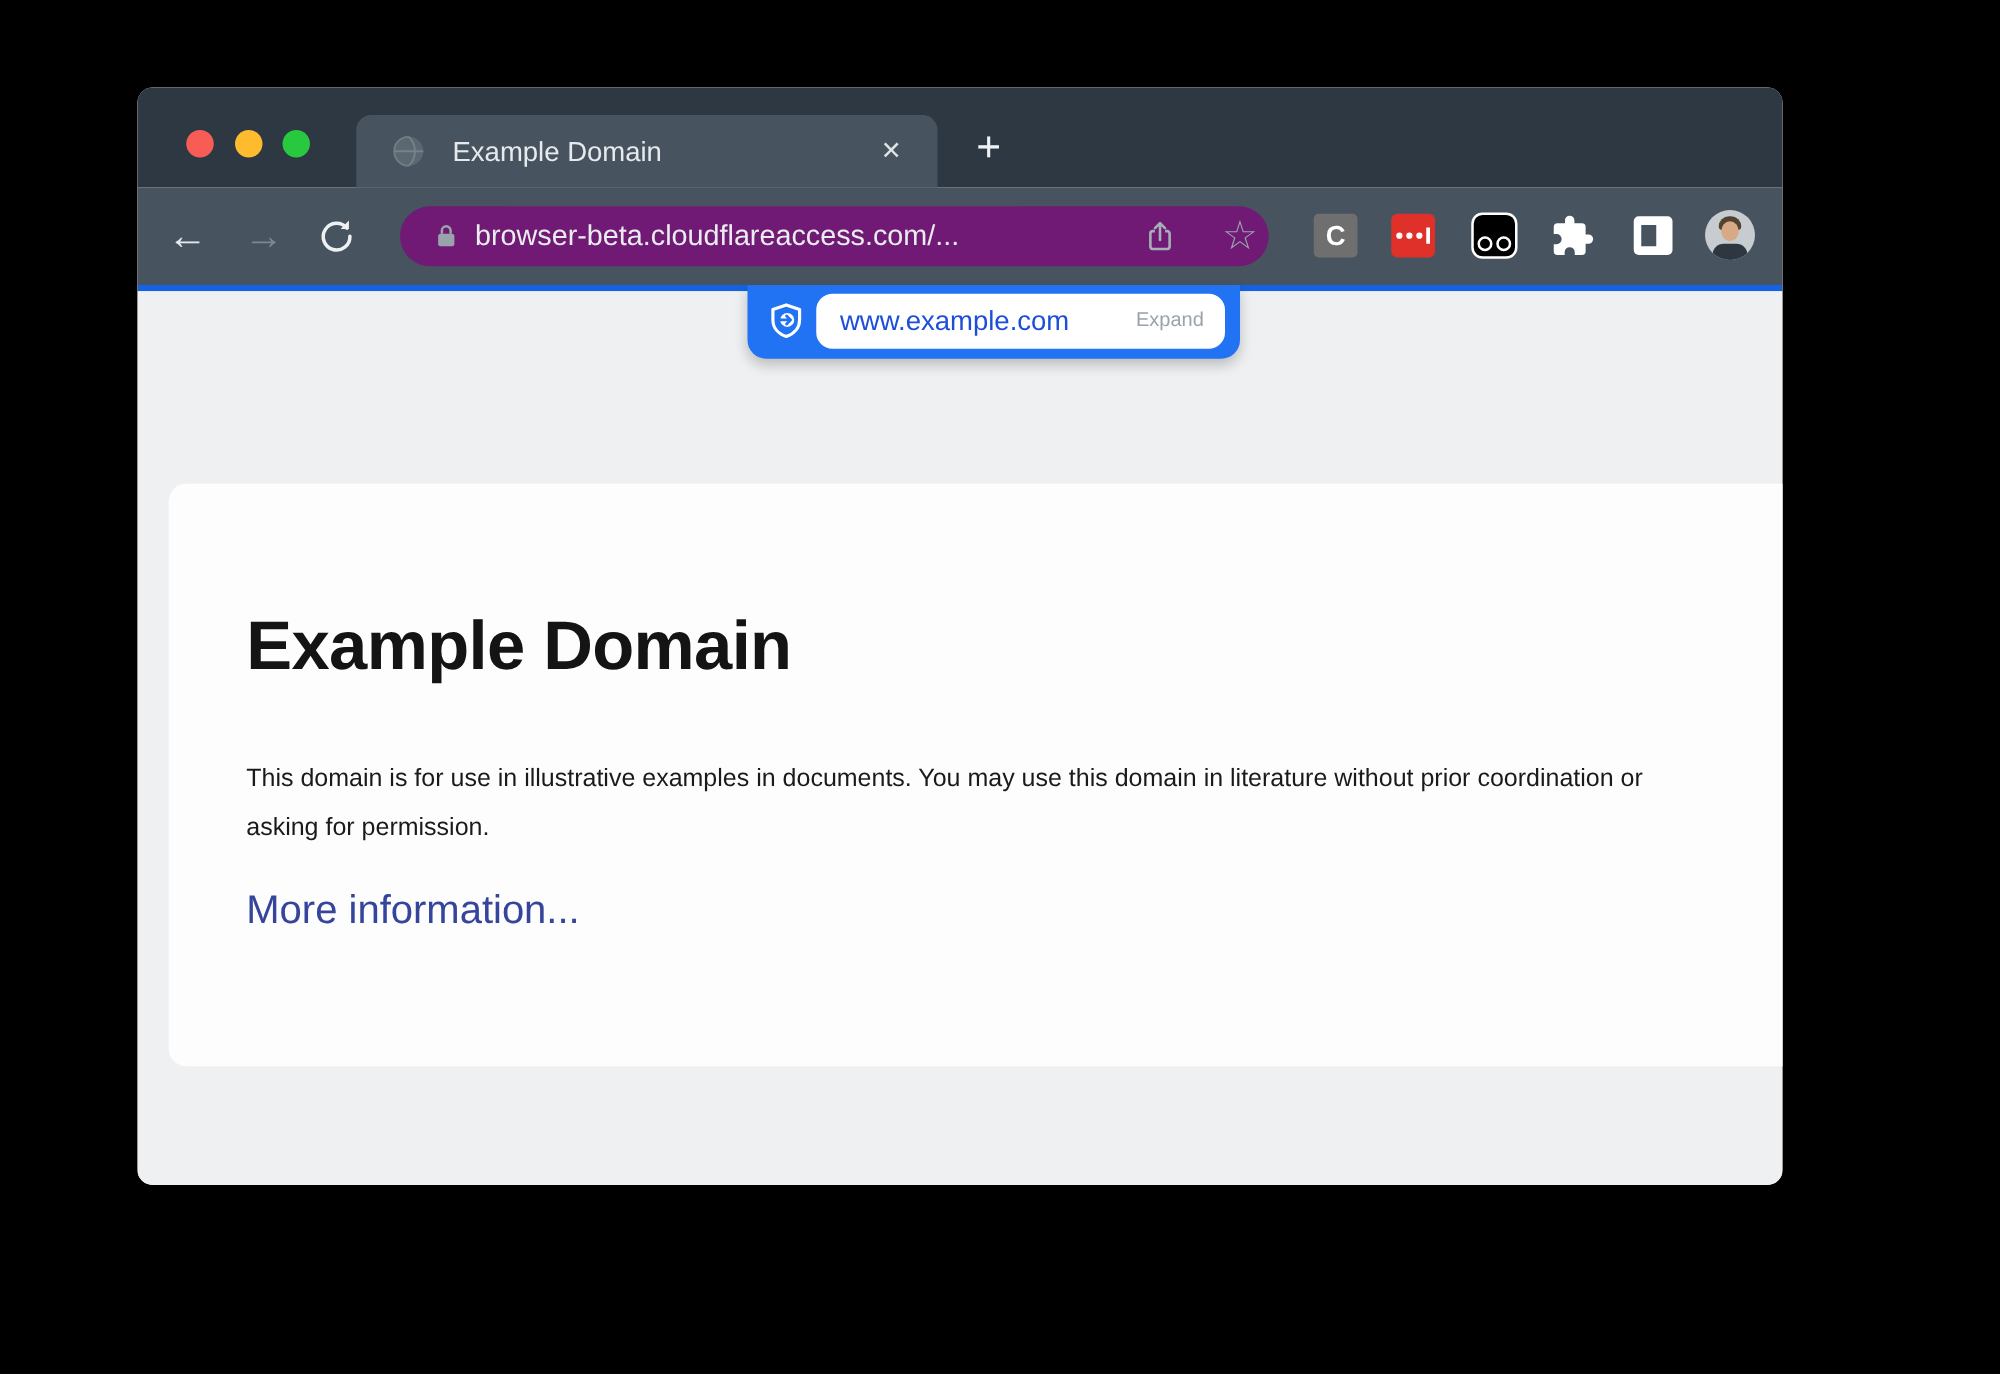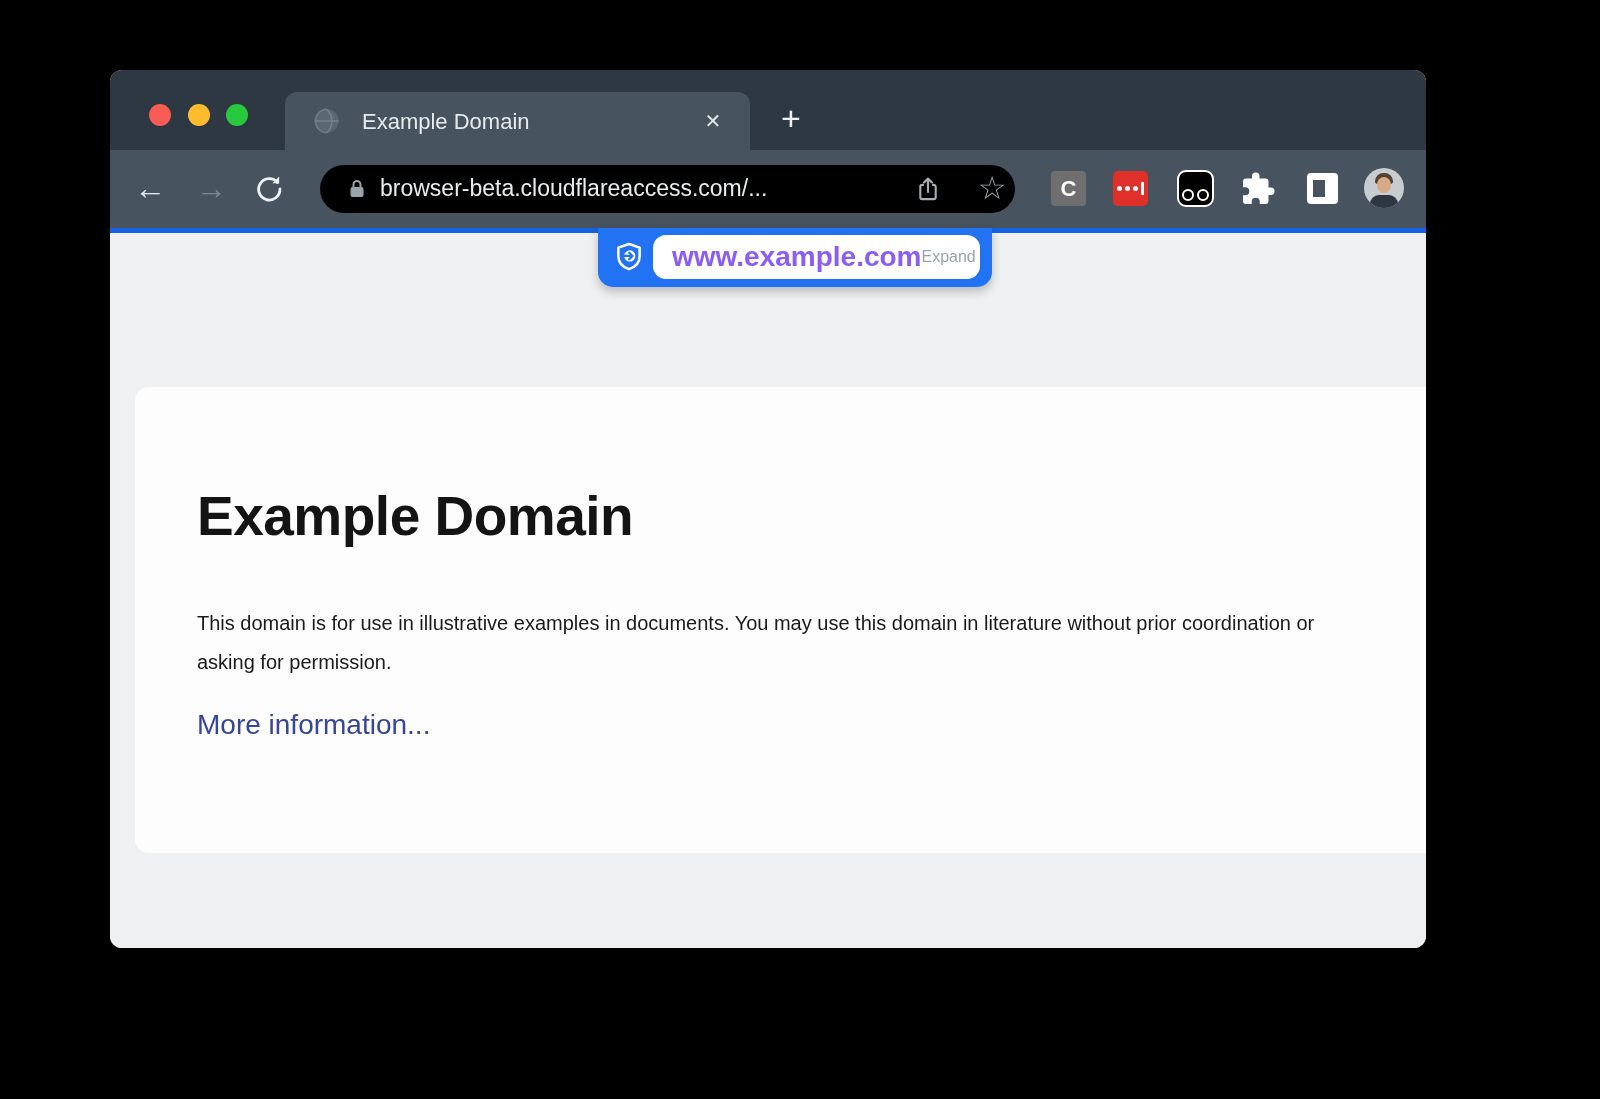--- a/index.html
+++ b/index.html
@@ -31,21 +31,21 @@
 
   
   .toolbar { position:absolute; left:0; top:80px; width:100%; height:78px; background:#47545f; }
   .nav-btn { position:absolute; top:19px; width:40px; height:40px; text-align:center;
              font-size:32px; line-height:38px; }
   .nav-back    { left:20px;  color:#e3e8eb; }
   .nav-forward { left:81px;  color:#7b8791; }
   .nav-reload  { left:143px; top:23px; width:32px; height:32px; }
 
   .addressbar { position:absolute; left:210px; top:15px; width:695px; height:48px;
-                background:#000000; border-radius:24px; }
+                background:#701a75; border-radius:24px; }
   .lock-icon { position:absolute; left:25px; top:12px; width:24px; height:24px; }
   .url-text { position:absolute; left:60px; top:10px; font-size:23px; color:#eaedef; white-space:nowrap; }
   .share-icon { position:absolute; left:594px; top:10px; width:28px; height:28px; }
   .star-icon { position:absolute; left:656px; top:5px; width:32px; height:36px; color:#9aa3ab;
                font-size:32px; line-height:36px; text-align:center; }
 
   .ext { position:absolute; top:21px; }
   .ext-c { left:941px; width:35px; height:35px; background:#6f6f6f; border-radius:4px;
            color:#fff; font-size:22px; font-weight:700; text-align:center; line-height:35px; }
   .ext-lastpass { left:1003px; width:35px; height:35px; background:#df312a; border-radius:5px;
@@ -74,32 +74,32 @@
 
   
   .blue-line { position:absolute; left:0; top:158px; width:100%; height:5px; background:#1563e3; }
   .iso-banner { position:absolute; left:488px; top:158px; width:394px; height:59px;
                 background:#2173f4; border-radius:0 0 15px 15px; z-index:6;
                 box-shadow:0 5px 10px rgba(0,0,0,.22); }
   .iso-shield { position:absolute; left:15px; top:13px; width:32px; height:32px; }
   .iso-pill { position:absolute; left:55px; top:7px; width:327px; height:44px; background:#fff;
               border-radius:13px; display:flex; align-items:center; justify-content:space-between;
               padding:0 17px 0 19px; }
-  .iso-host { font-size:28px; color:#8b5cf6;font-weight:bold; }
+  .iso-host { font-size:22px; color:#1d4ed8; }
   .iso-expand { font-size:16px; color:#9aa2ab; }
 
   
   .viewport { position:absolute; left:0; top:163px; width:100%; height:715px; background:#eff0f1; }
   .card { position:absolute; left:25px; top:154px; width:1308px; height:466px;
           background:#fdfdfe; border-radius:14px; }
   .card h1 { position:absolute; left:62px; top:97px; font-size:55px; font-weight:700;
              color:#141414; letter-spacing:-.5px; }
   .card p { position:absolute; left:62px; top:217px; width:1165px; font-size:20px;
             line-height:39px; color:#1a1a1a; }
-  .card a { position:absolute; left:62px; top:322px; font-size:28px; color:#36459c;
+  .card a { position:absolute; left:62px; top:322px; font-size:32px; color:#36459c;
             text-decoration:none; }
 
   
   .scroll-track { position:absolute; left:1356px; top:163px; width:24px; height:715px; background:#fcfcfd; }
   .scroll-thumb { position:absolute; left:5px; top:4px; width:15px; height:655px;
                   border-radius:8px; background:#c3c7ca; }
 </style>
 </head>
 <body>
 

